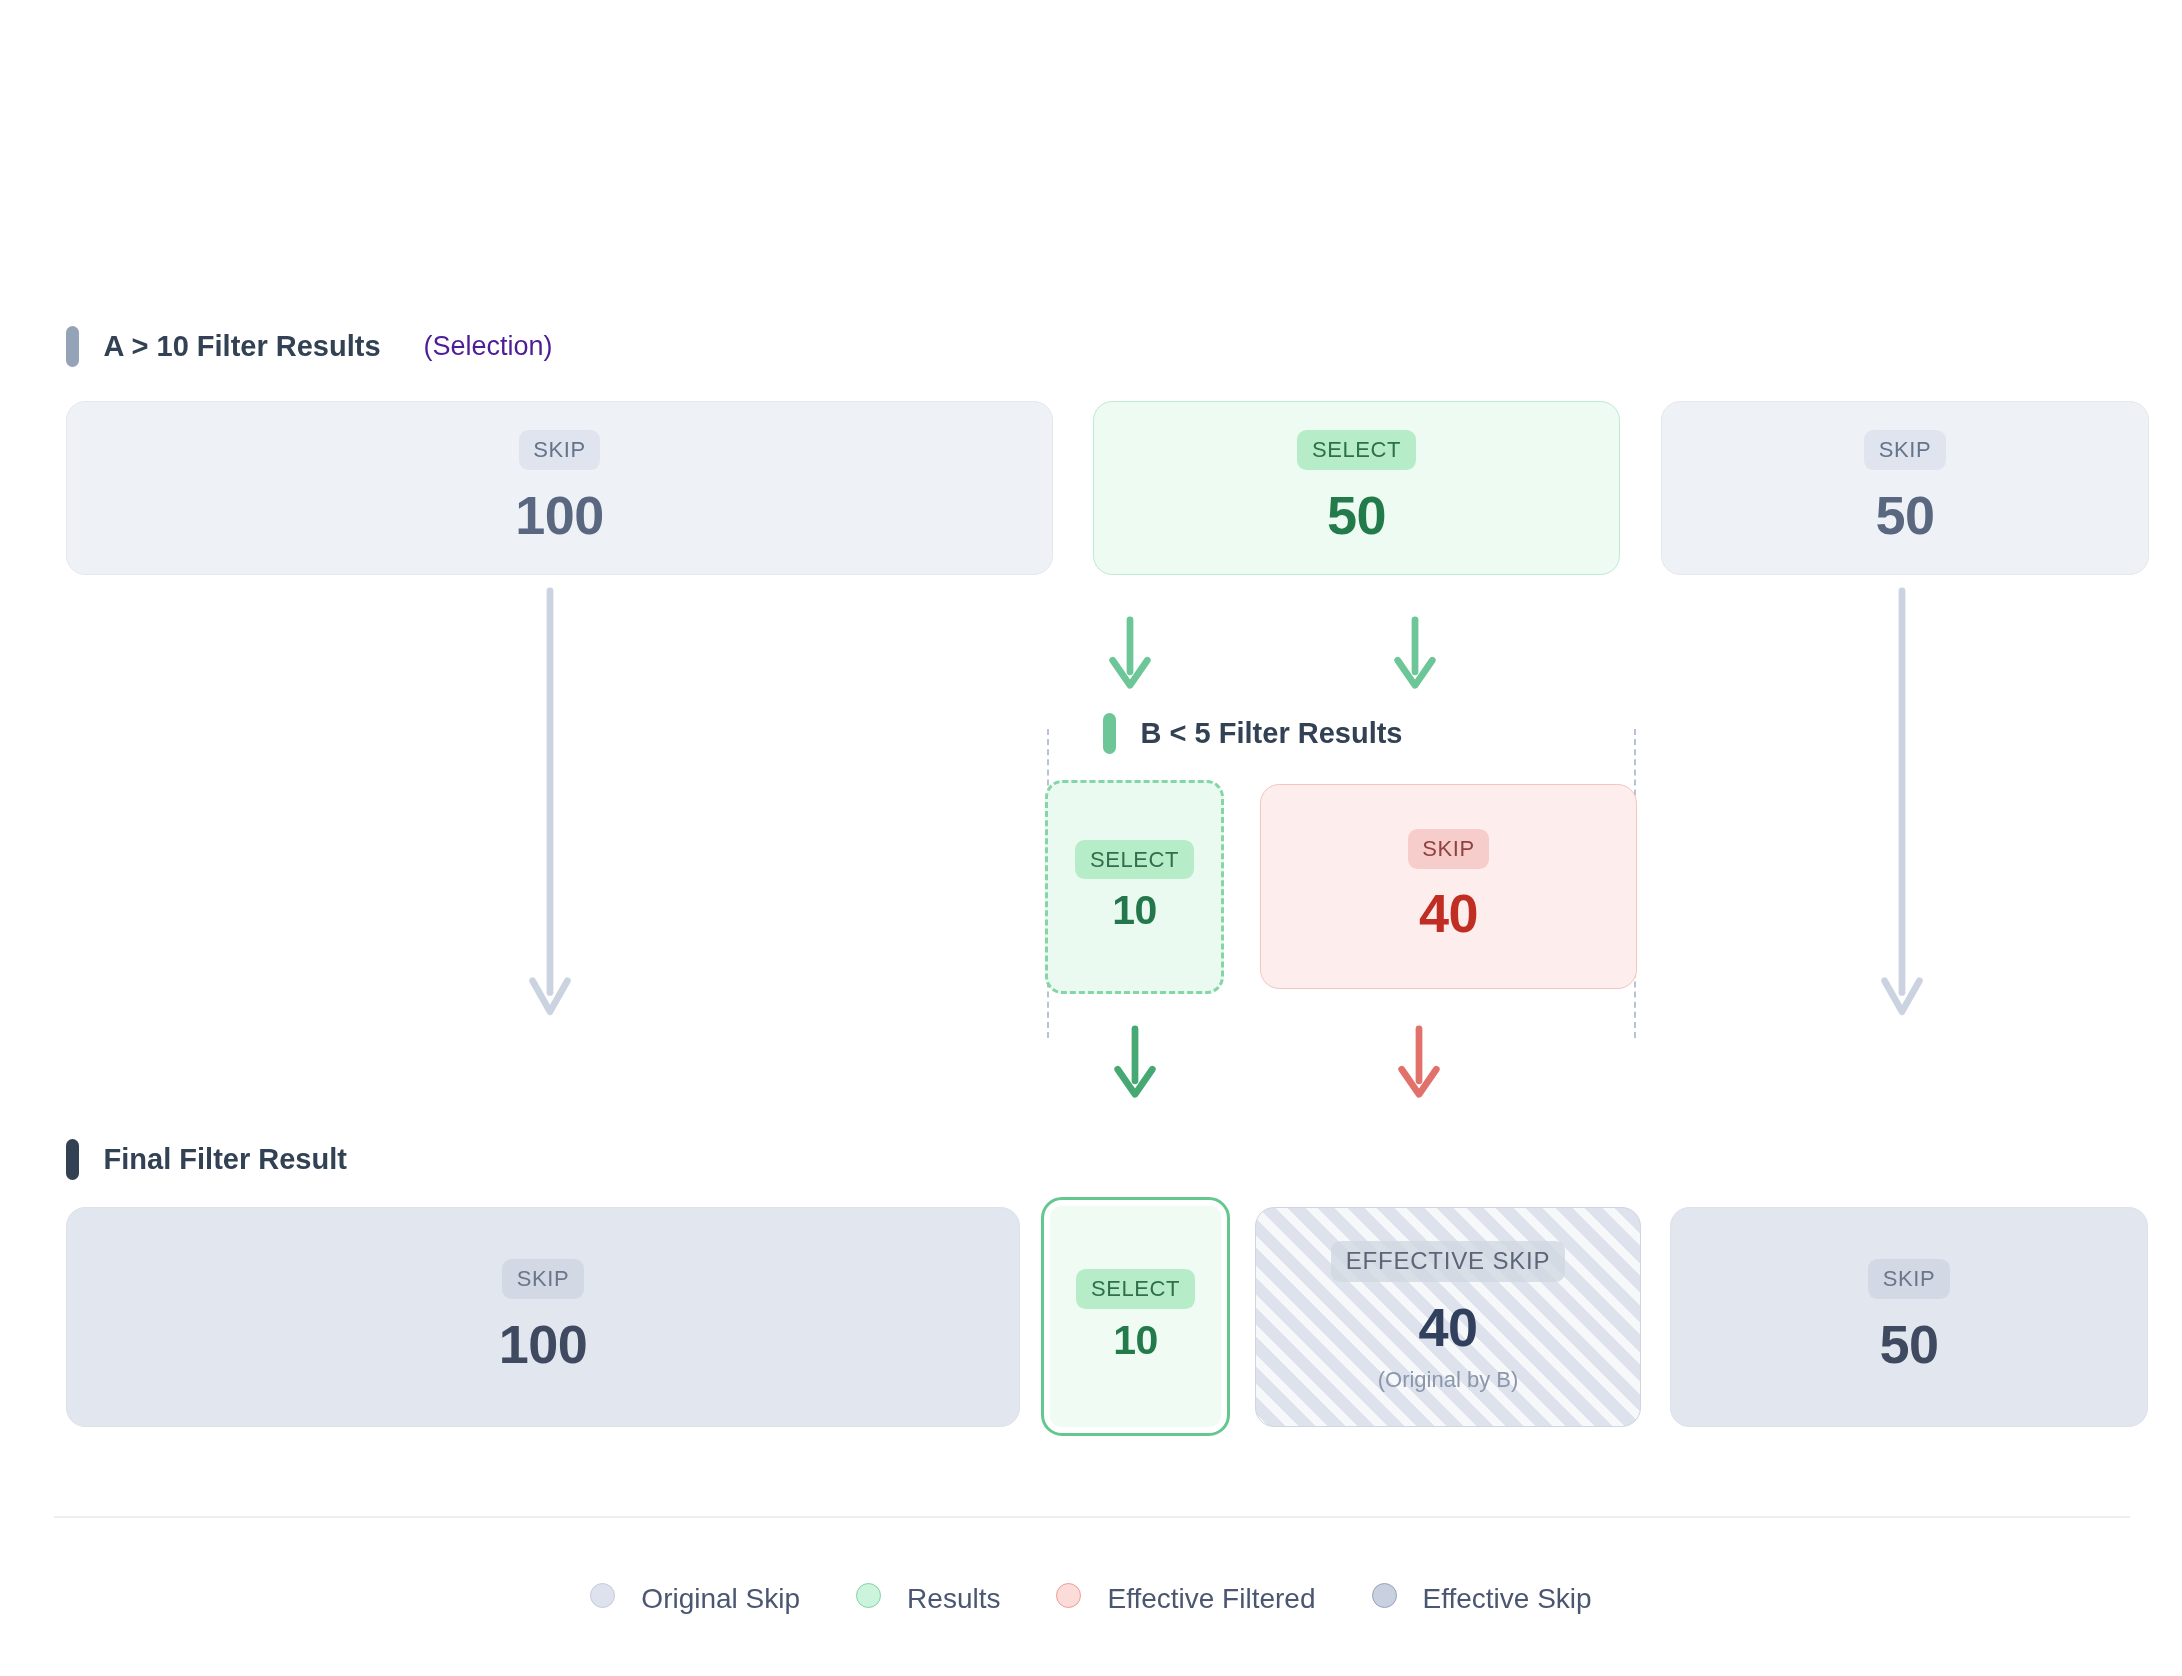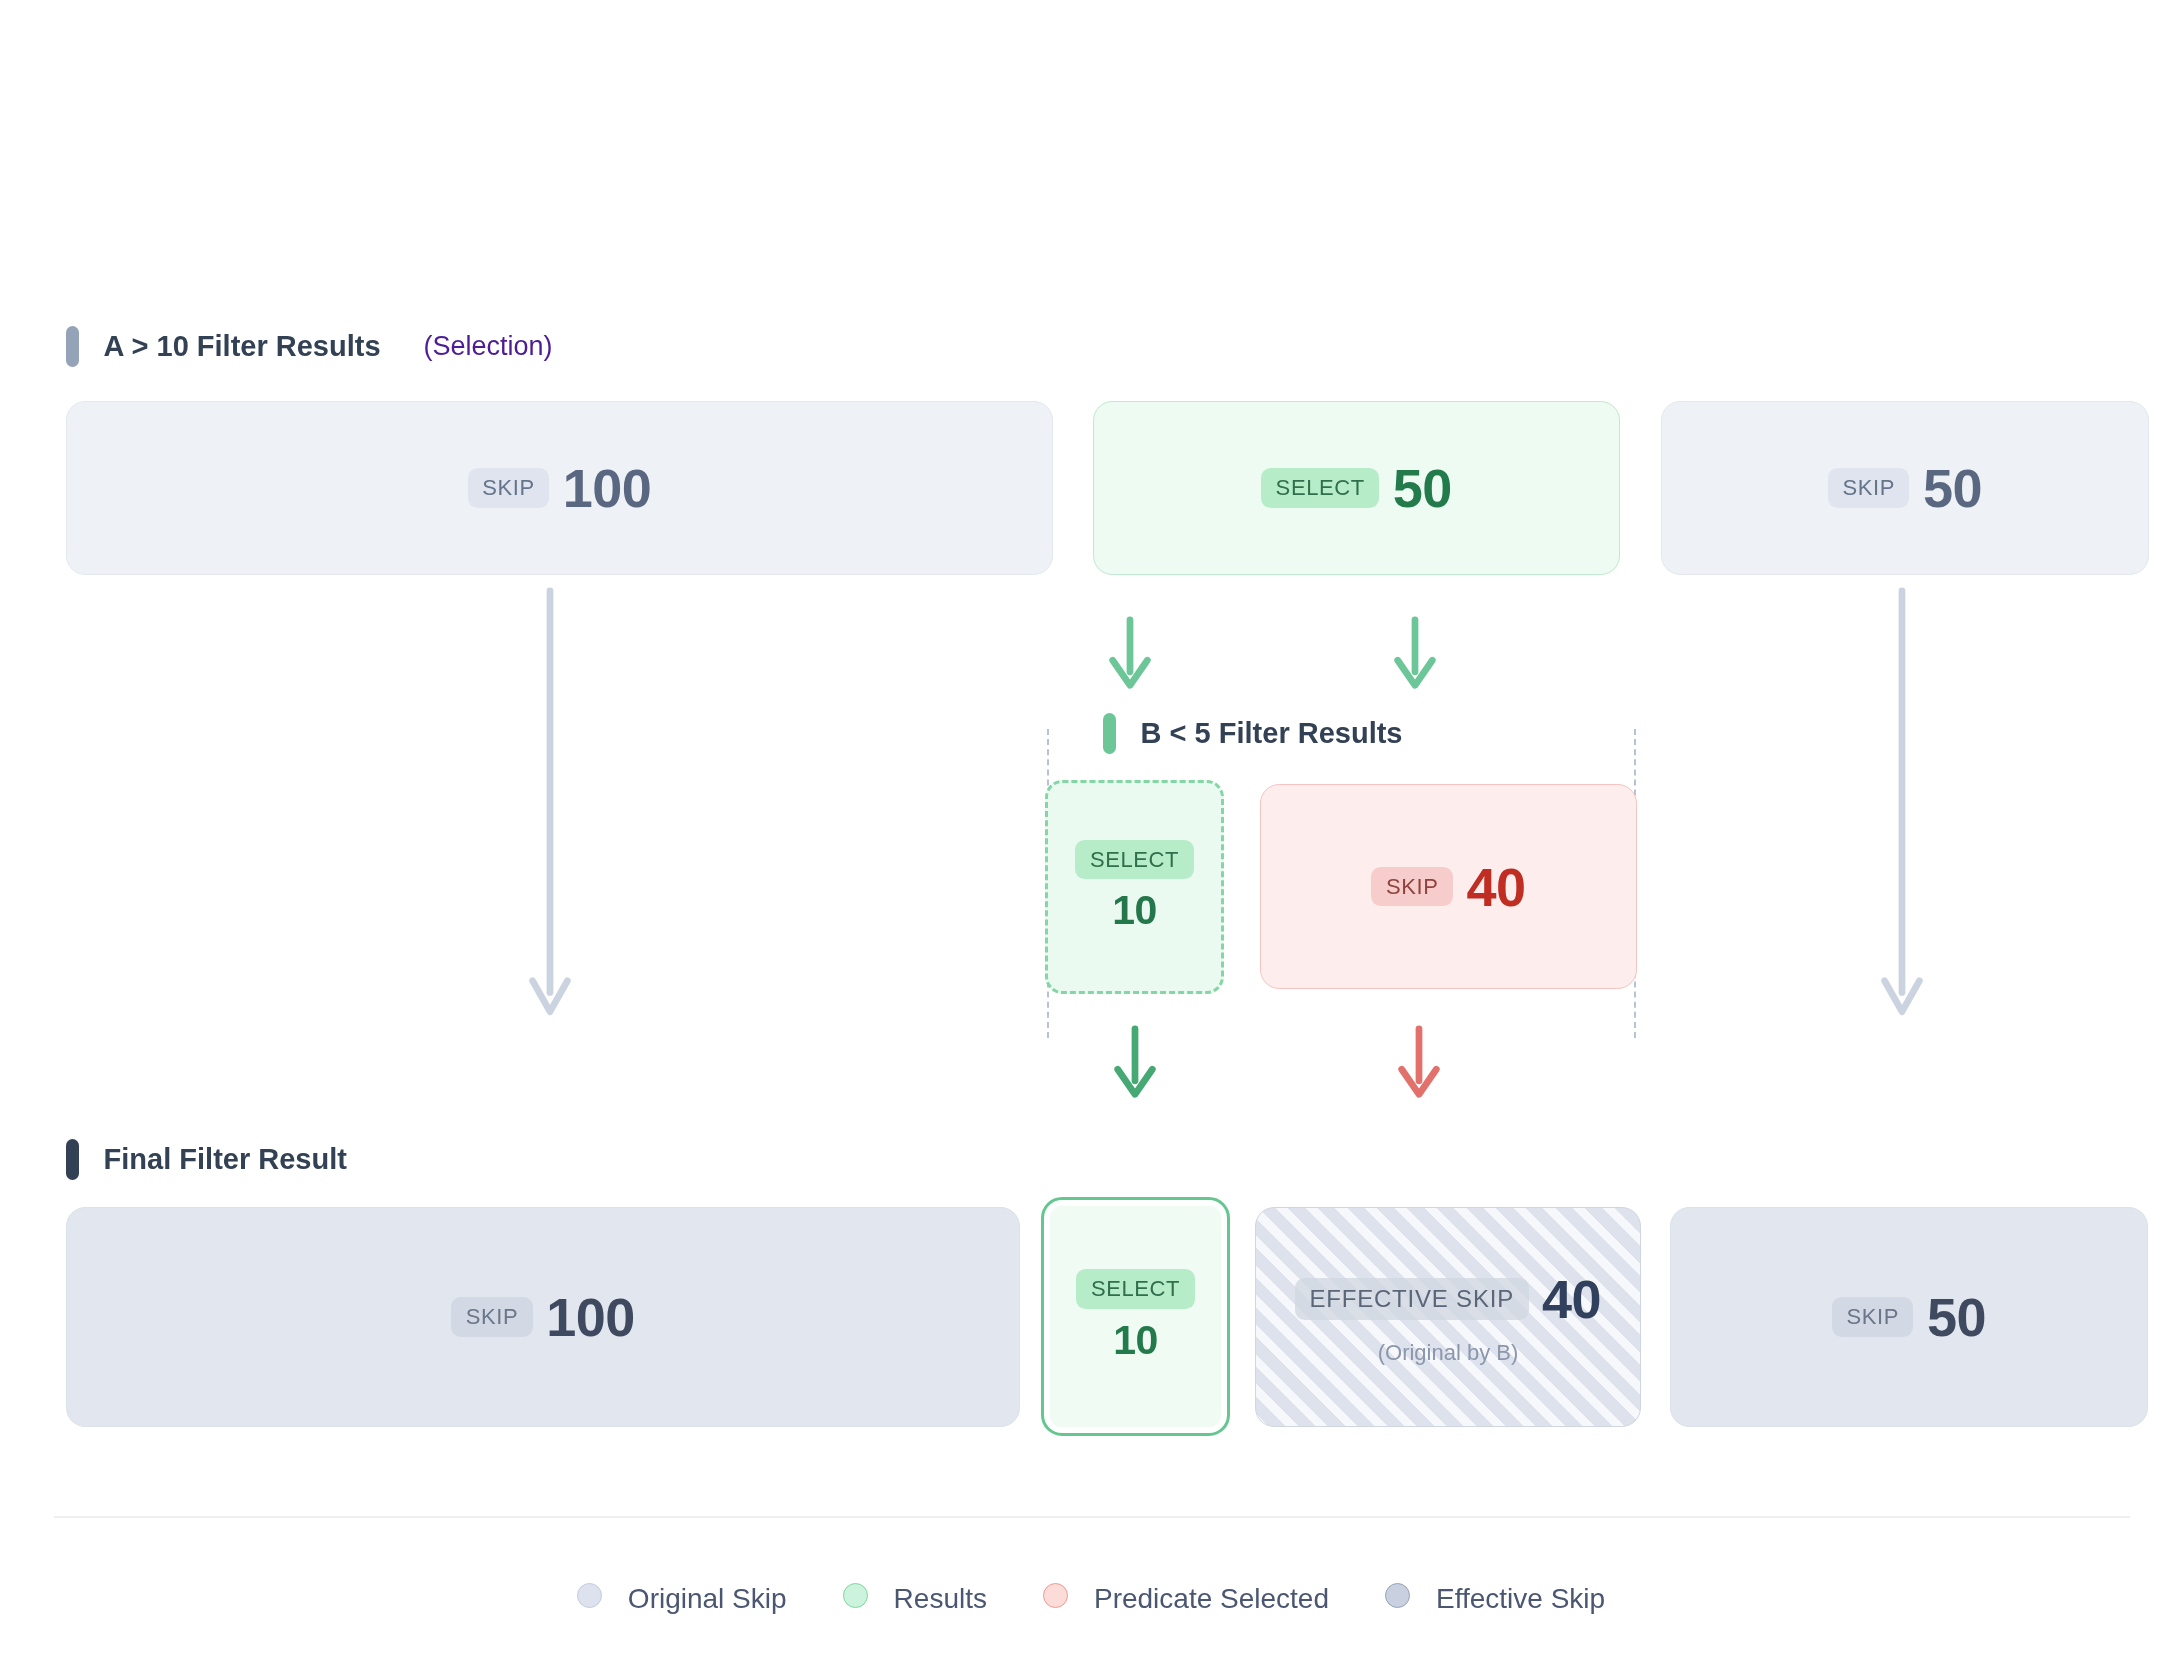--- a/index.html
+++ b/index.html
@@ -37,21 +37,21 @@
     font-size: 27px; font-weight: 400; color: #4c1d95; margin-left: 18px;
   }
 
   
   .block {
     position: absolute;
     border-radius: 19.3px;
     display: flex; align-items: center; justify-content: center;
   }
   .block-inner {
-    display: flex; align-items: center; gap: 13.5px;
+    display: flex; align-items: center; gap: 13.5px; flex-direction: column;
   }
   .block-inner.stacked {
     flex-direction: column; gap: 7.7px;
   }
   .badge {
     font-size: 22px; font-weight: 400; letter-spacing: 0.6px;
     padding: 6.8px 14.5px; border-radius: 9.7px; white-space: nowrap;
   }
   .value { font-size: 54px; font-weight: 700; letter-spacing: -0.5px; }
   .value.small { font-size: 41px; }
@@ -258,21 +258,21 @@
     <div class="legend-item">
       <span class="swatch" style="background: rgb(221, 226, 238); border: 1.9px solid rgb(195, 203, 219);"></span>
       <span class="legend-label">Original Skip</span>
     </div>
     <div class="legend-item">
       <span class="swatch" style="background: rgb(204, 243, 220); border: 1.9px solid rgb(127, 213, 164);"></span>
       <span class="legend-label">Results</span>
     </div>
     <div class="legend-item">
       <span class="swatch" style="background: rgb(251, 220, 217); border: 1.9px solid rgb(239, 155, 148);"></span>
-      <span class="legend-label">Predicate Selected</span>
+      <span class="legend-label">Effective Filtered</span>
     </div>
     <div class="legend-item">
       <span class="swatch" style="background: rgb(201, 209, 224); border: 1.9px solid rgb(151, 163, 186);"></span>
       <span class="legend-label">Effective Skip</span>
     </div>
   </div>
 
 </div>
 
 

